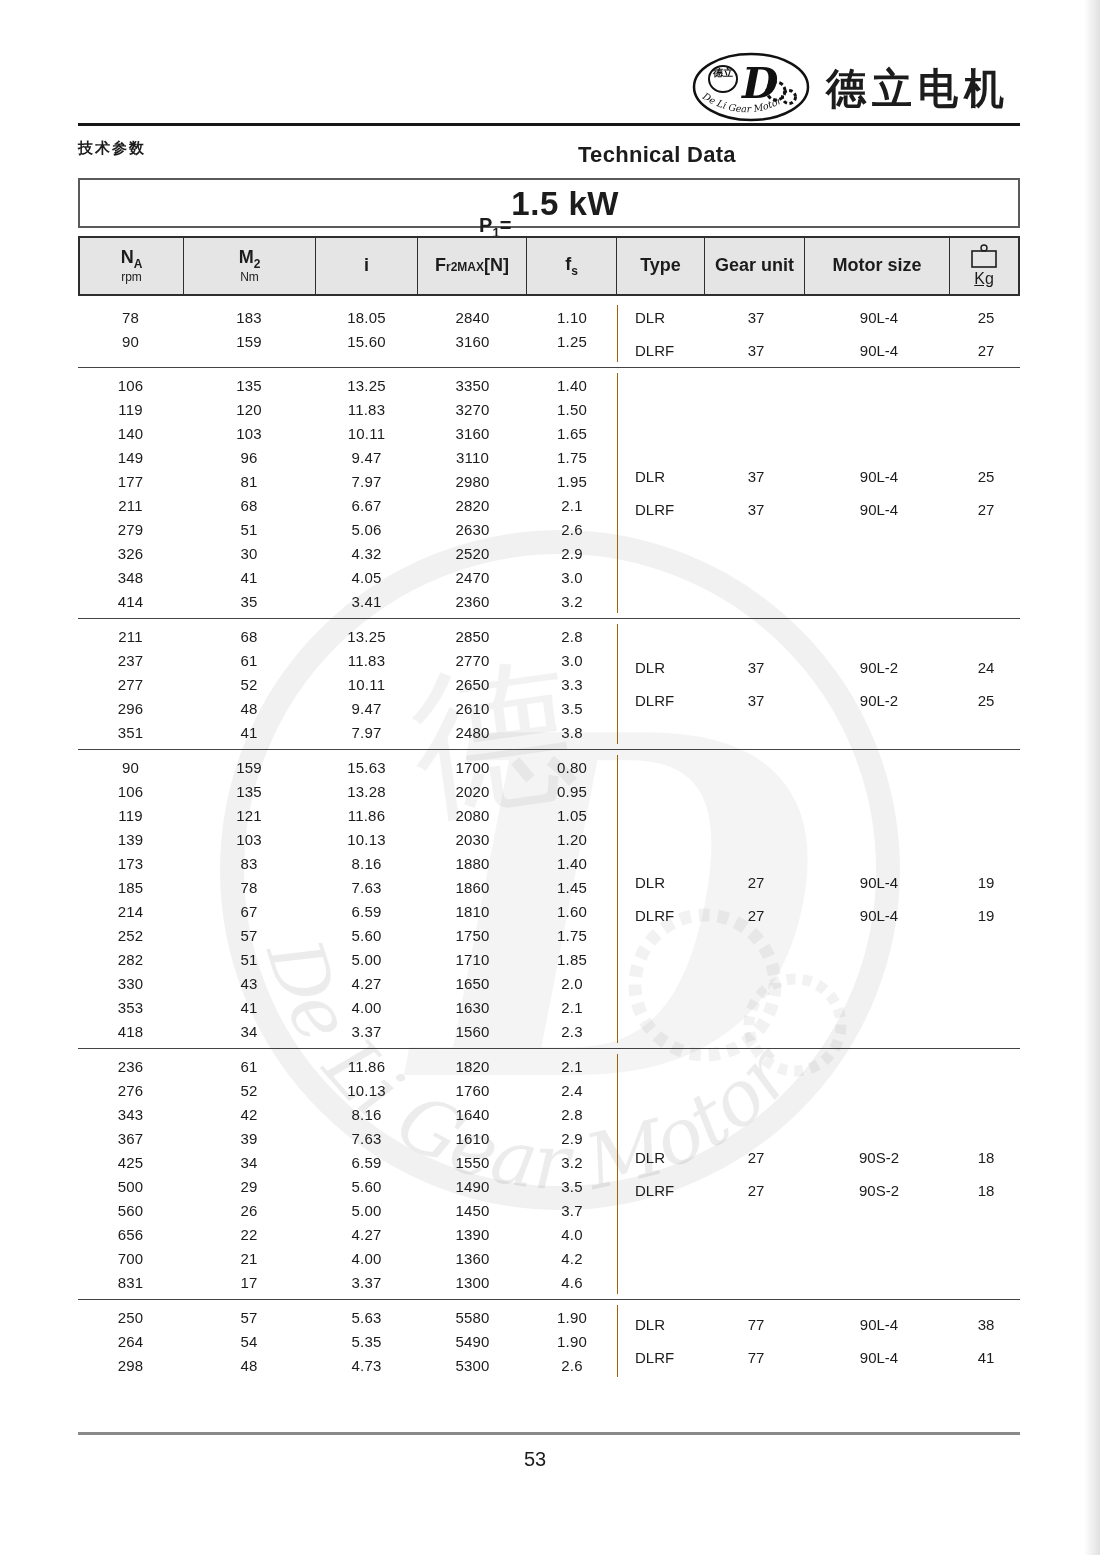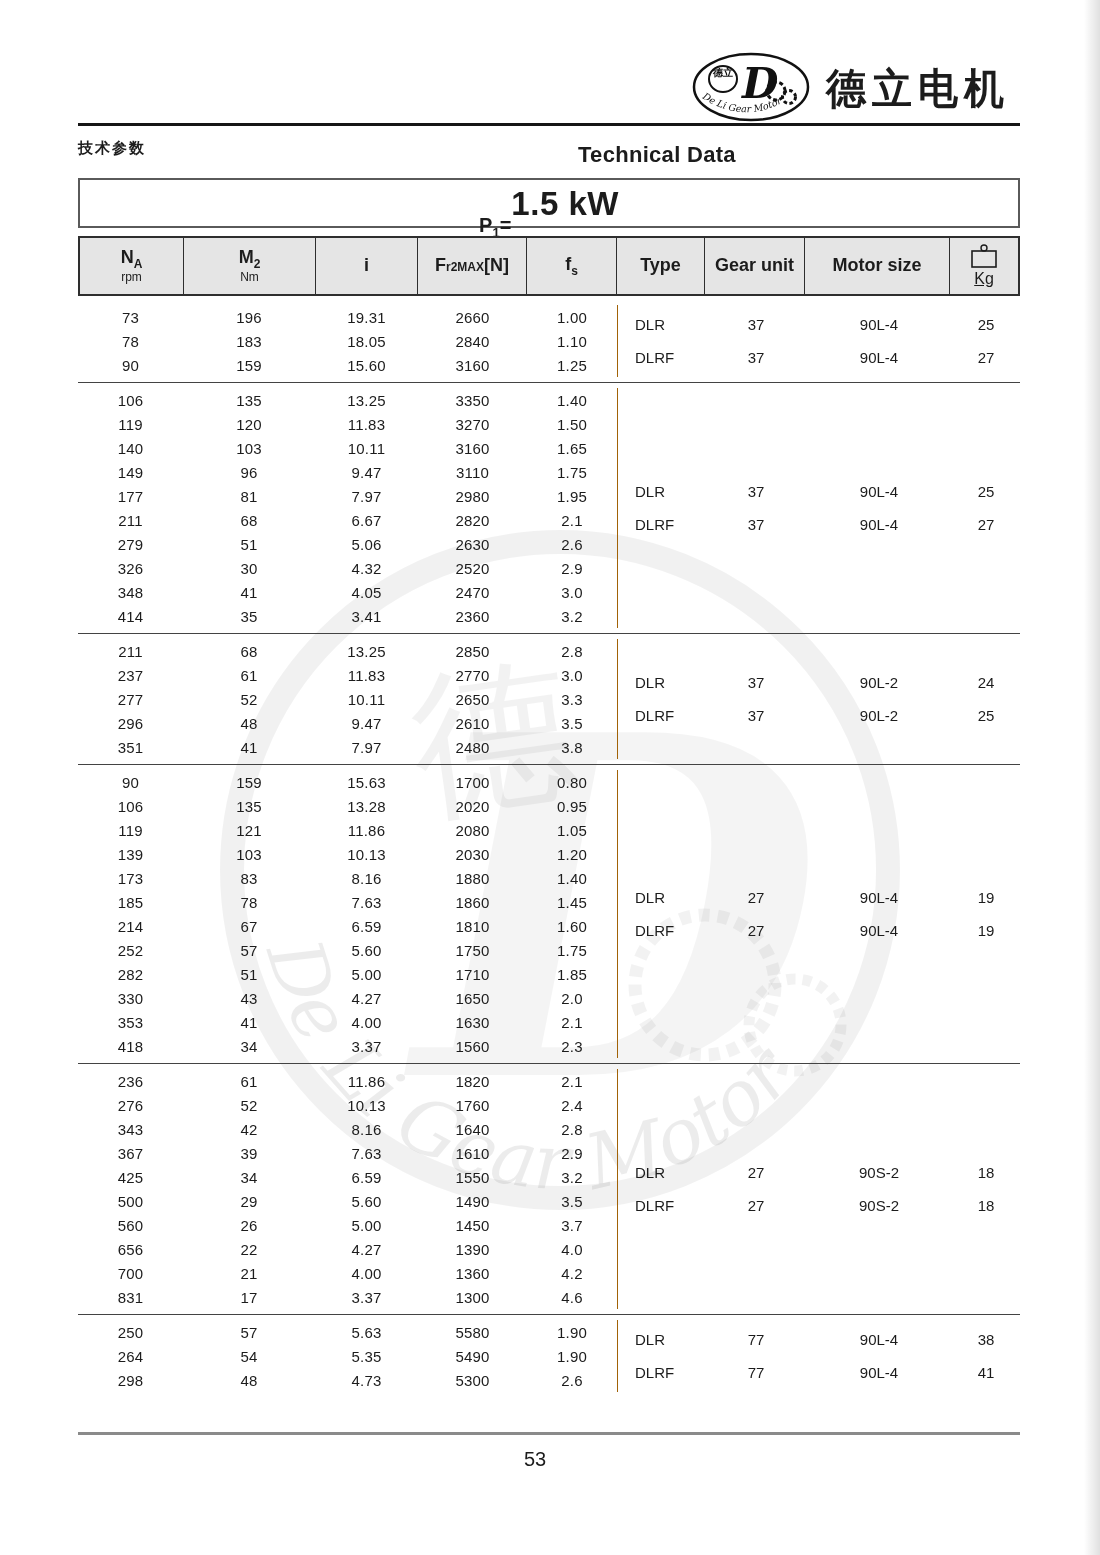--- a/index.html
+++ b/index.html
@@ -143,27 +143,20 @@
         <rect x="3" y="7" width="24" height="16" fill="none" stroke="#1c1c1c" stroke-width="1.6"></rect>
       </svg>
       <span class="kg-label">Kg</span>
     </div>
   </div>
 
   <div class="data-area" id="data-area">
       <div class="group">
         <div class="gleft">
           <div class="drow">
-            <span class="dcell c0">73</span>
-            <span class="dcell c1">196</span>
-            <span class="dcell c2">19.31</span>
-            <span class="dcell c3">2660</span>
-            <span class="dcell c4">1.00</span>
-          </div>
-          <div class="drow">
             <span class="dcell c0">78</span>
             <span class="dcell c1">183</span>
             <span class="dcell c2">18.05</span>
             <span class="dcell c3">2840</span>
             <span class="dcell c4">1.10</span>
           </div>
           <div class="drow">
             <span class="dcell c0">90</span>
             <span class="dcell c1">159</span>
             <span class="dcell c2">15.60</span>

